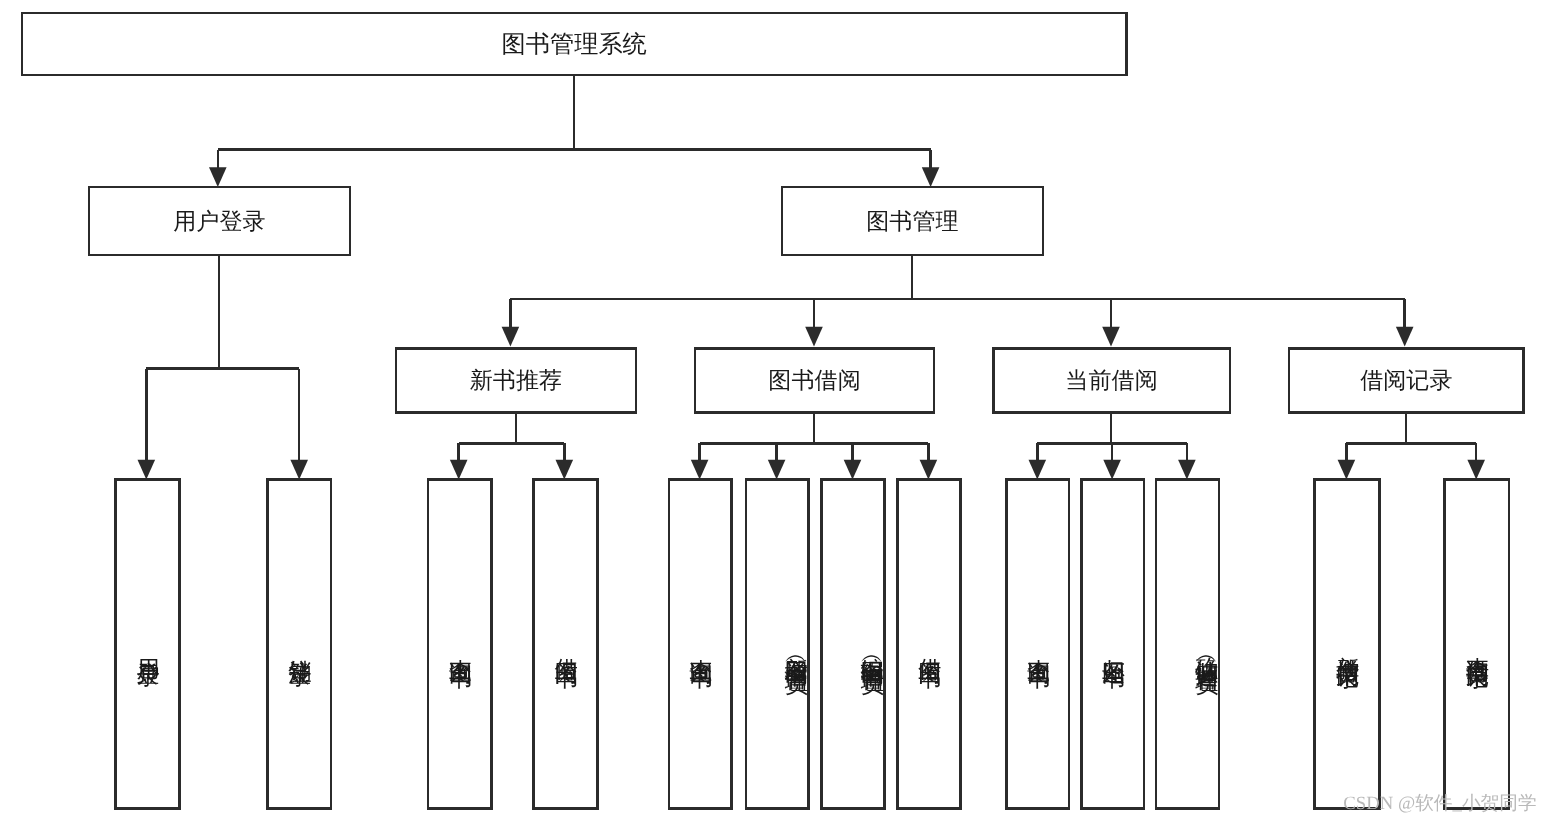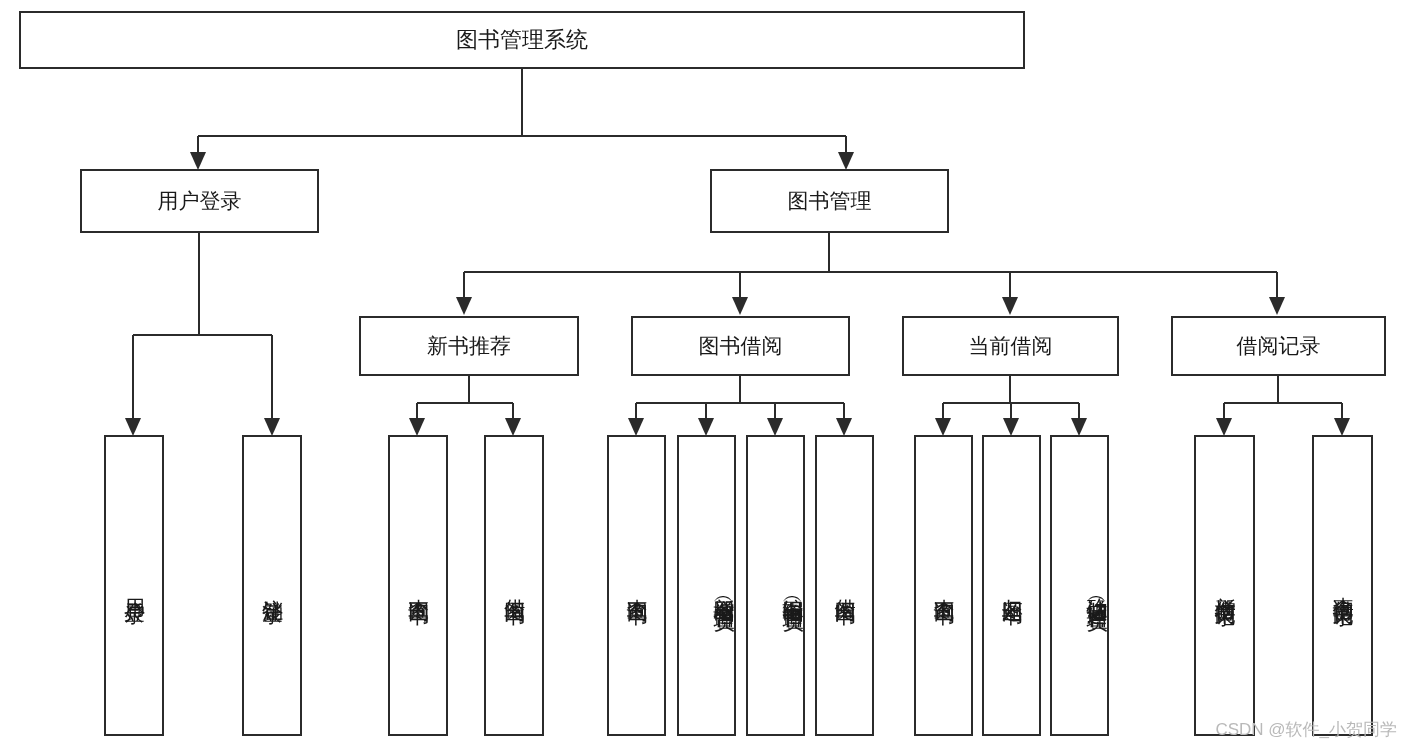--- a/index.html
+++ b/index.html
@@ -73,21 +73,21 @@
     justify-content: center;
     pointer-events: none;
   }
   .leaf-label.centered {
     align-items: center;
   }
   .watermark {
     position: absolute;
     right: 8px;
     bottom: 6px;
-    font-family: Liberation Sans, sans-serif;
+    font-family: Liberation Serif, serif;
     font-size: 17px;
     color: #b9b9b9;
     white-space: nowrap;
     user-select: none;
   }
 </style>
 </head>
 <body>
 
 <div id="diagram-root">

